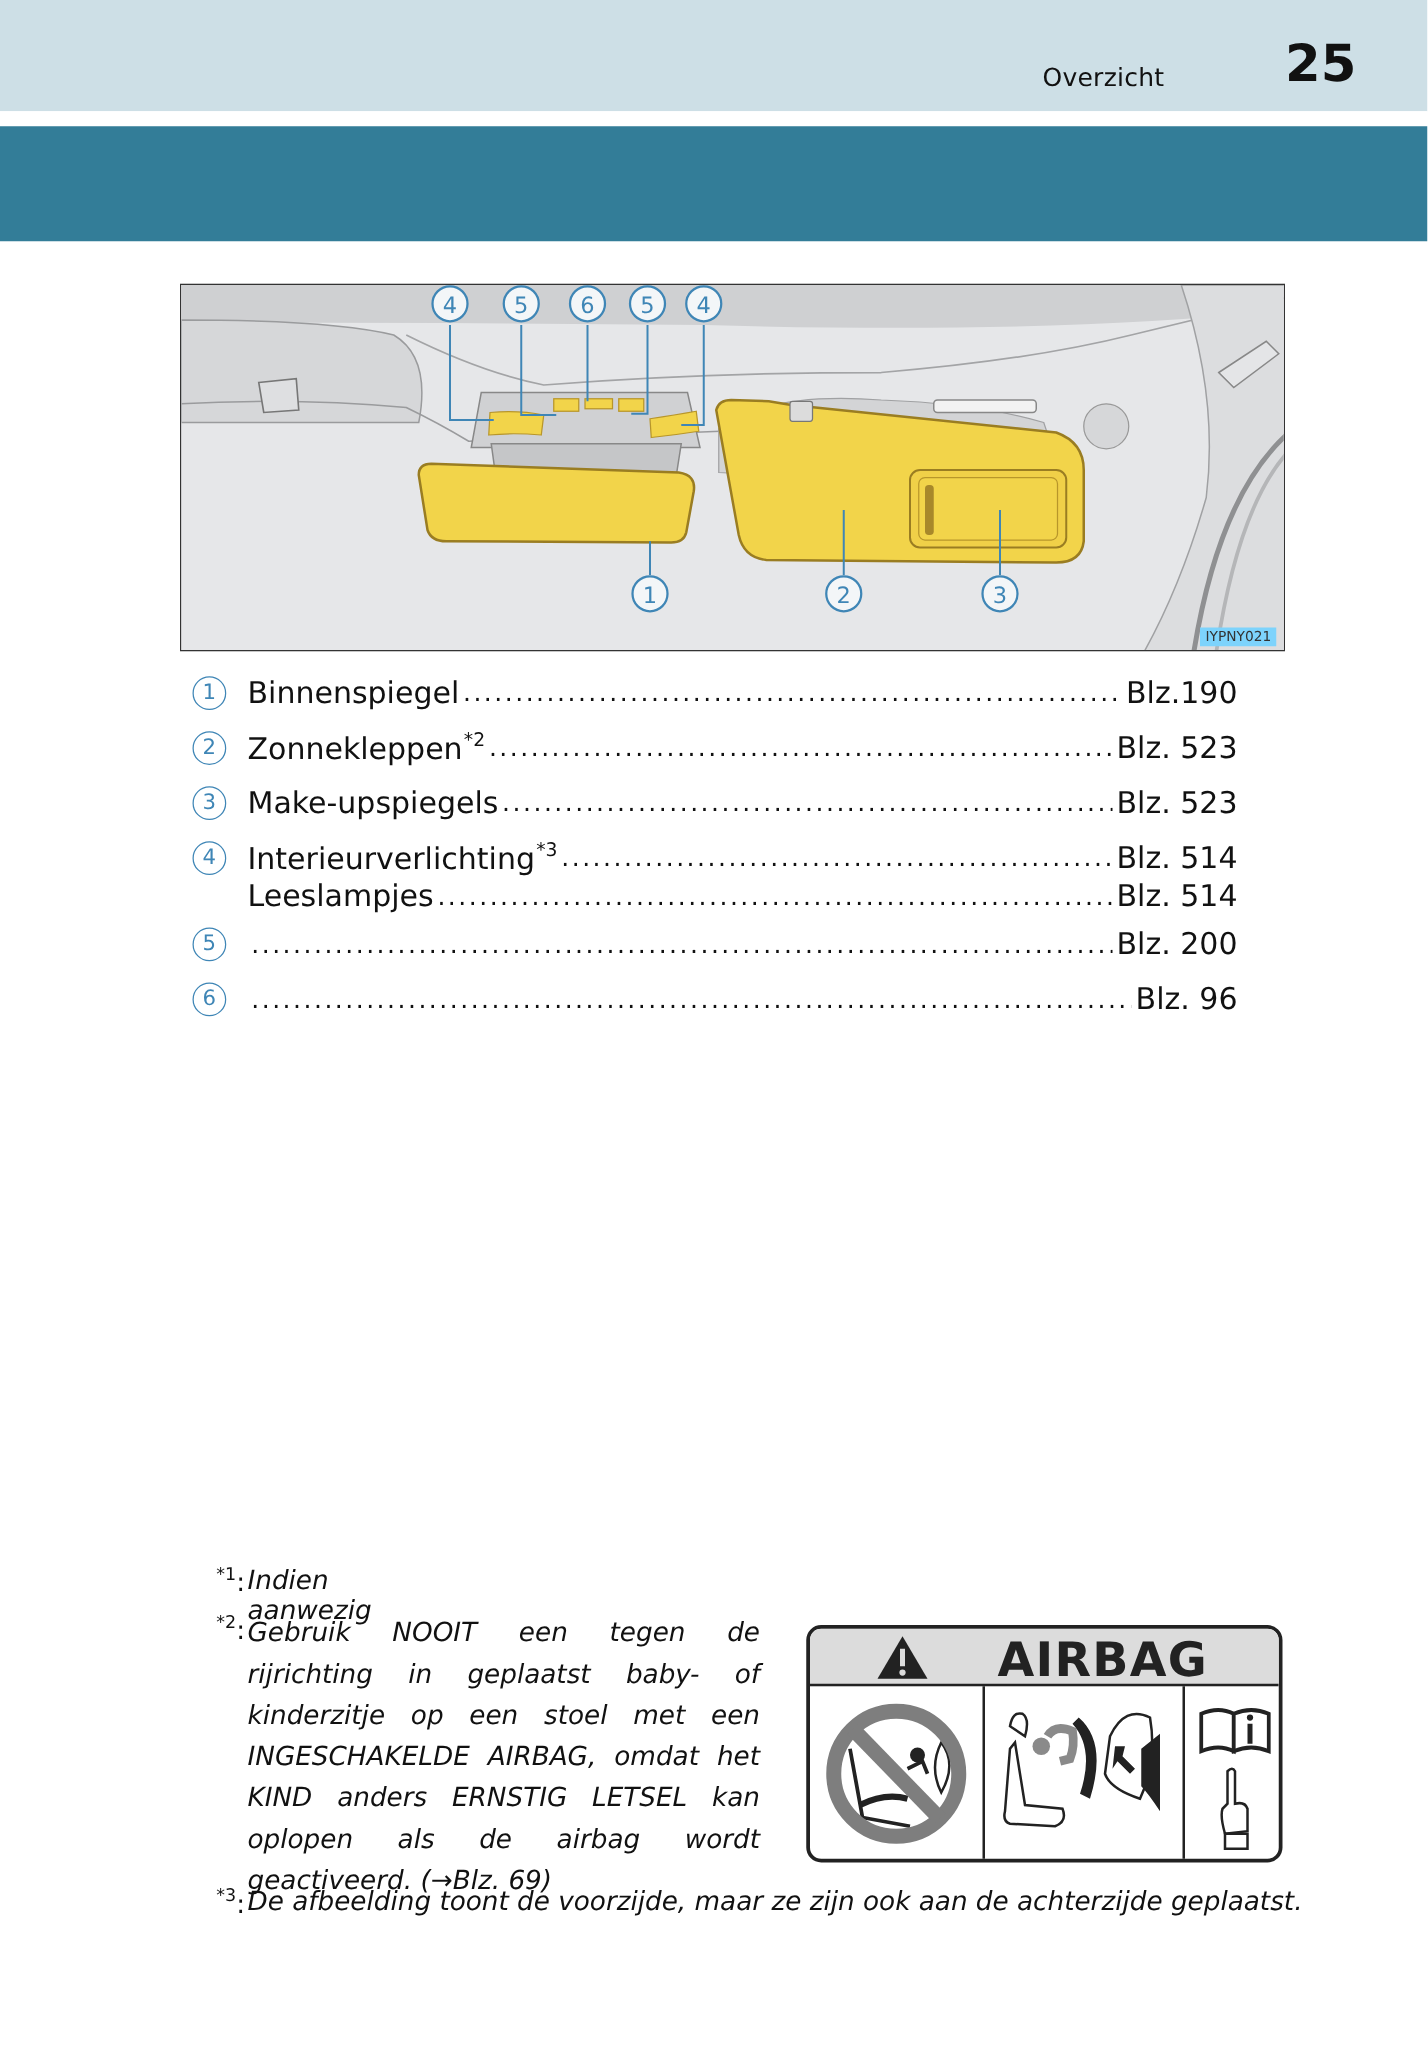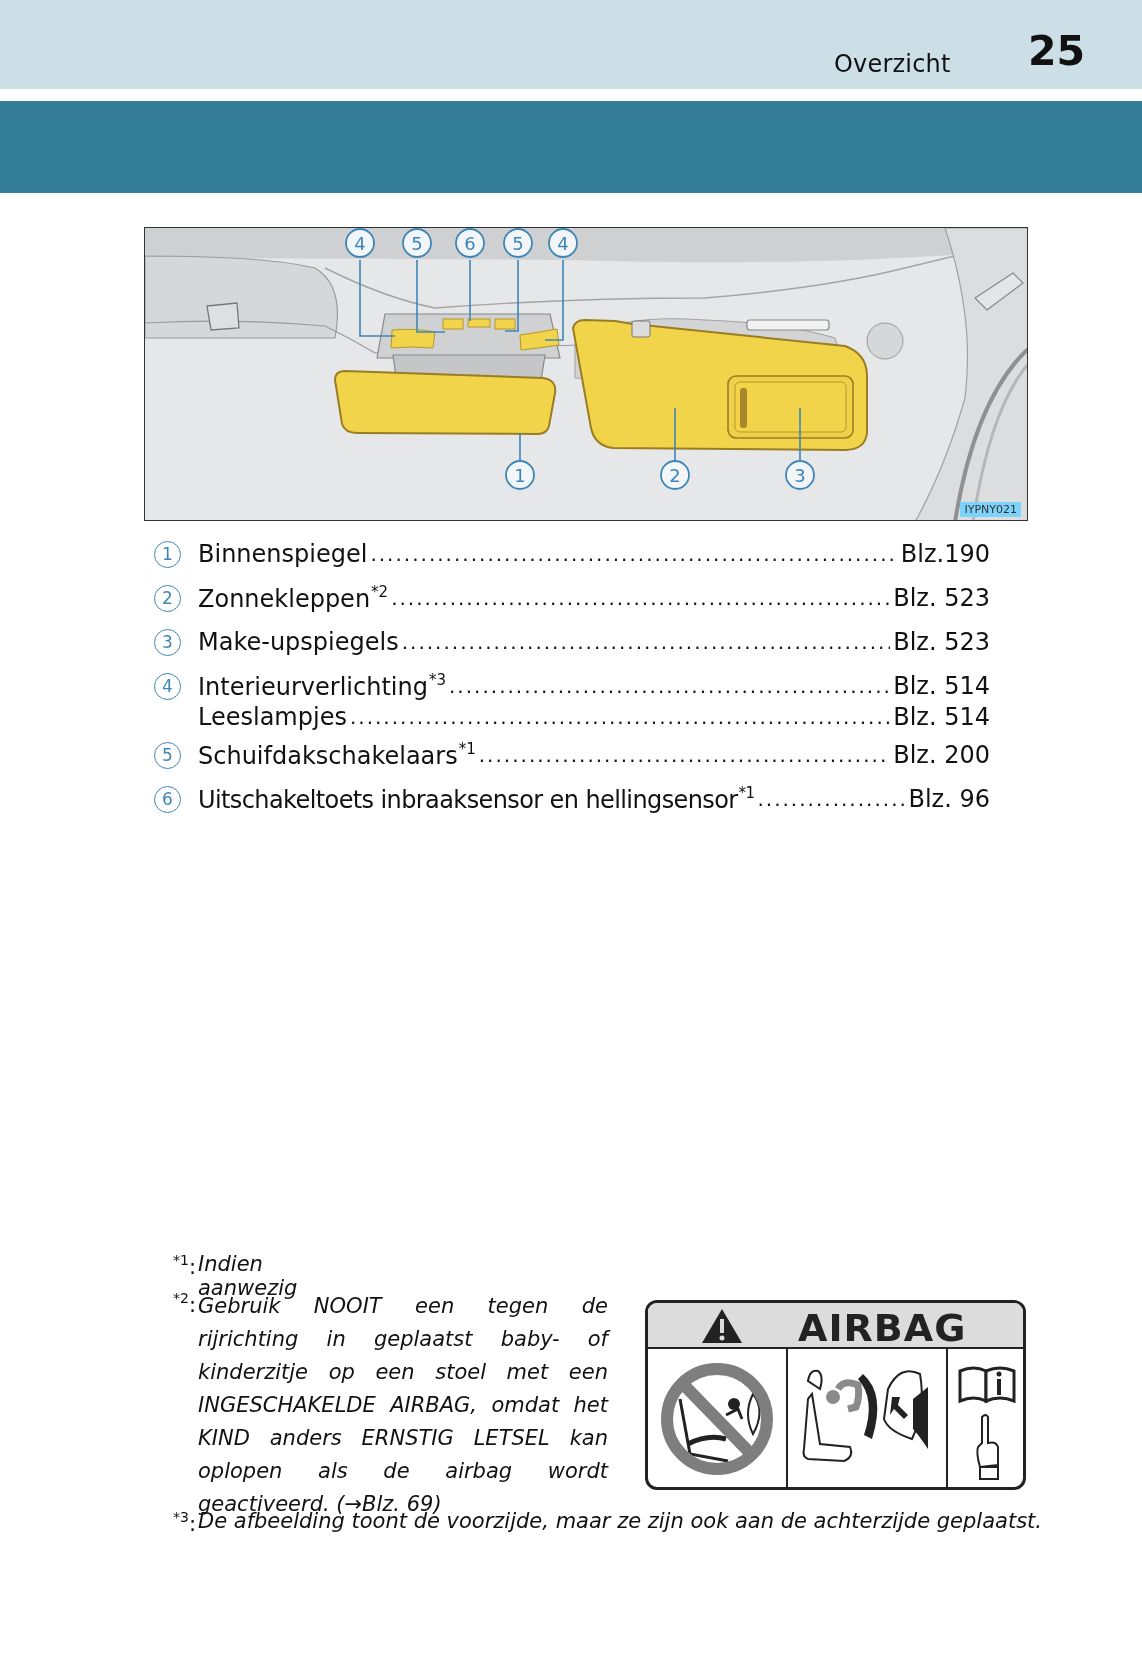--- a/index.html
+++ b/index.html
@@ -2,21 +2,21 @@
 <html><head>
 <meta charset="utf-8">
 <style>
   * { box-sizing: border-box; margin: 0; padding: 0; }
   html, body { width: 1142px; height: 1654px; background: #ffffff; overflow: hidden; }
   body { position: relative; font-family: "DejaVu Sans", sans-serif; color: #111; }
 
   .top-band { position: absolute; left: 0; top: 0; width: 1142px; height: 89px; background: #cddfe6; }
   .white-strip { position: absolute; left: 0; top: 89px; width: 1142px; height: 12px; background: #ffffff; }
   .teal-band { position: absolute; left: 0; top: 101px; width: 1142px; height: 92px; background: #337d98; }
-  .section-title { position: absolute; left: 834px; top: 50px; font-size: 24px; color: #111; letter-spacing: 0.2px; }
+  .section-title { position: absolute; left: 834px; top: 50px; font-size: 20px; color: #111; letter-spacing: 0.2px; }
   .page-number { position: absolute; left: 1028px; top: 27px; font-size: 41px; font-weight: bold; color: #111; }
 
   .figure { position: absolute; left: 144px; top: 227px; width: 884px; height: 294px; border: 1.5px solid #333; background: #e4e5e7; overflow: hidden; }
   .figure svg { position: absolute; left: 0; top: 0; }
   .figure-code { position: absolute; right: 6px; bottom: 3px; font-size: 11px; color: #333; background: #7dd3fc; padding: 1px 4px; }
 
   .list { position: absolute; left: 150px; top: 532px; width: 840px; }
   .row { position: relative; height: 44px; display: flex; align-items: center; font-size: 24px; }
   .row.sub { height: 33px; margin-top: -8px; }
   .num { width: 27px; height: 27px; border: 1.5px solid #3f86b6; border-radius: 50%; color: #3f86b6; font-size: 17px; display: flex; align-items: center; justify-content: center; margin-left: 4px; margin-right: 17px; flex: 0 0 auto; }
@@ -30,21 +30,21 @@
   .fn { position: absolute; }
   .fn-mark { position: absolute; left: 0; width: 40px; text-align: right; }
   .fn-mark sup { font-size: 14px; vertical-align: 9px; }
   .fn-text { position: absolute; left: 42px; font-style: italic; }
   .fn1 { top: 0; }
   .fn2 { top: 38px; }
   .fn2 .fn-text { width: 410px; line-height: 33px; text-align: justify; }
   .fn3 { top: 257px; }
   .fn3 .fn-text { white-space: nowrap; }
 
-  .airbag-label { position: absolute; left: 645px; top: 1300px; width: 381px; height: 190px; border: 3px solid #222; border-radius: 12px; overflow: hidden; background: #fff; }
+  .airbag-label { position: absolute; left: 645px; top: 1300px; width: 381px; height: 190px; border: 3px solid #222; border-radius: 12px; overflow: hidden; background: #fff; text-align: center; }
   .airbag-header { position: absolute; left: 0; top: 0; width: 100%; height: 46px; background: #dcdcdc; border-bottom: 2.5px solid #222; }
   .airbag-title { position: absolute; left: 150px; top: 3px; font-size: 38px; font-weight: bold; color: #222; letter-spacing: 1px; }
   .airbag-warning-icon { position: absolute; left: 52px; top: 4px; }
   .airbag-body { position: absolute; left: 0; top: 46px; width: 100%; height: 144px; }
   .cell { position: absolute; top: 0; height: 100%; }
   .cell1 { left: 0; width: 140px; border-right: 2.5px solid #222; }
   .cell2 { left: 140px; width: 160px; border-right: 2.5px solid #222; }
   .cell3 { left: 300px; width: 81px; }
 </style>
 </head>
@@ -155,27 +155,25 @@
     <span class="ref">Blz. 514</span>
   </div>
   <div class="row sub">
     <span class="num blank"></span>
     <span class="label"><span>Leeslampjes</span></span>
     <span class="dots">................................................................................................................</span>
     <span class="ref">Blz. 514</span>
   </div>
   <div class="row">
     <span class="num">5</span>
-    <span class="label"><span>Schuifdakschakelaars</span><sup>*1</sup></span>
     <span class="dots">................................................................................................................</span>
     <span class="ref">Blz. 200</span>
   </div>
   <div class="row">
     <span class="num">6</span>
-    <span class="label" style="letter-spacing:-0.6px;"><span>Uitschakeltoets inbraaksensor en hellingsensor</span><sup>*1</sup></span>
     <span class="dots">................................................................................................................</span>
     <span class="ref">Blz. 96</span>
   </div>
 </div>
 
 <div class="footnotes">
   <div class="fn fn1">
     <span class="fn-mark"><sup>*1</sup>:</span>
     <span class="fn-text">Indien aanwezig</span>
   </div>

